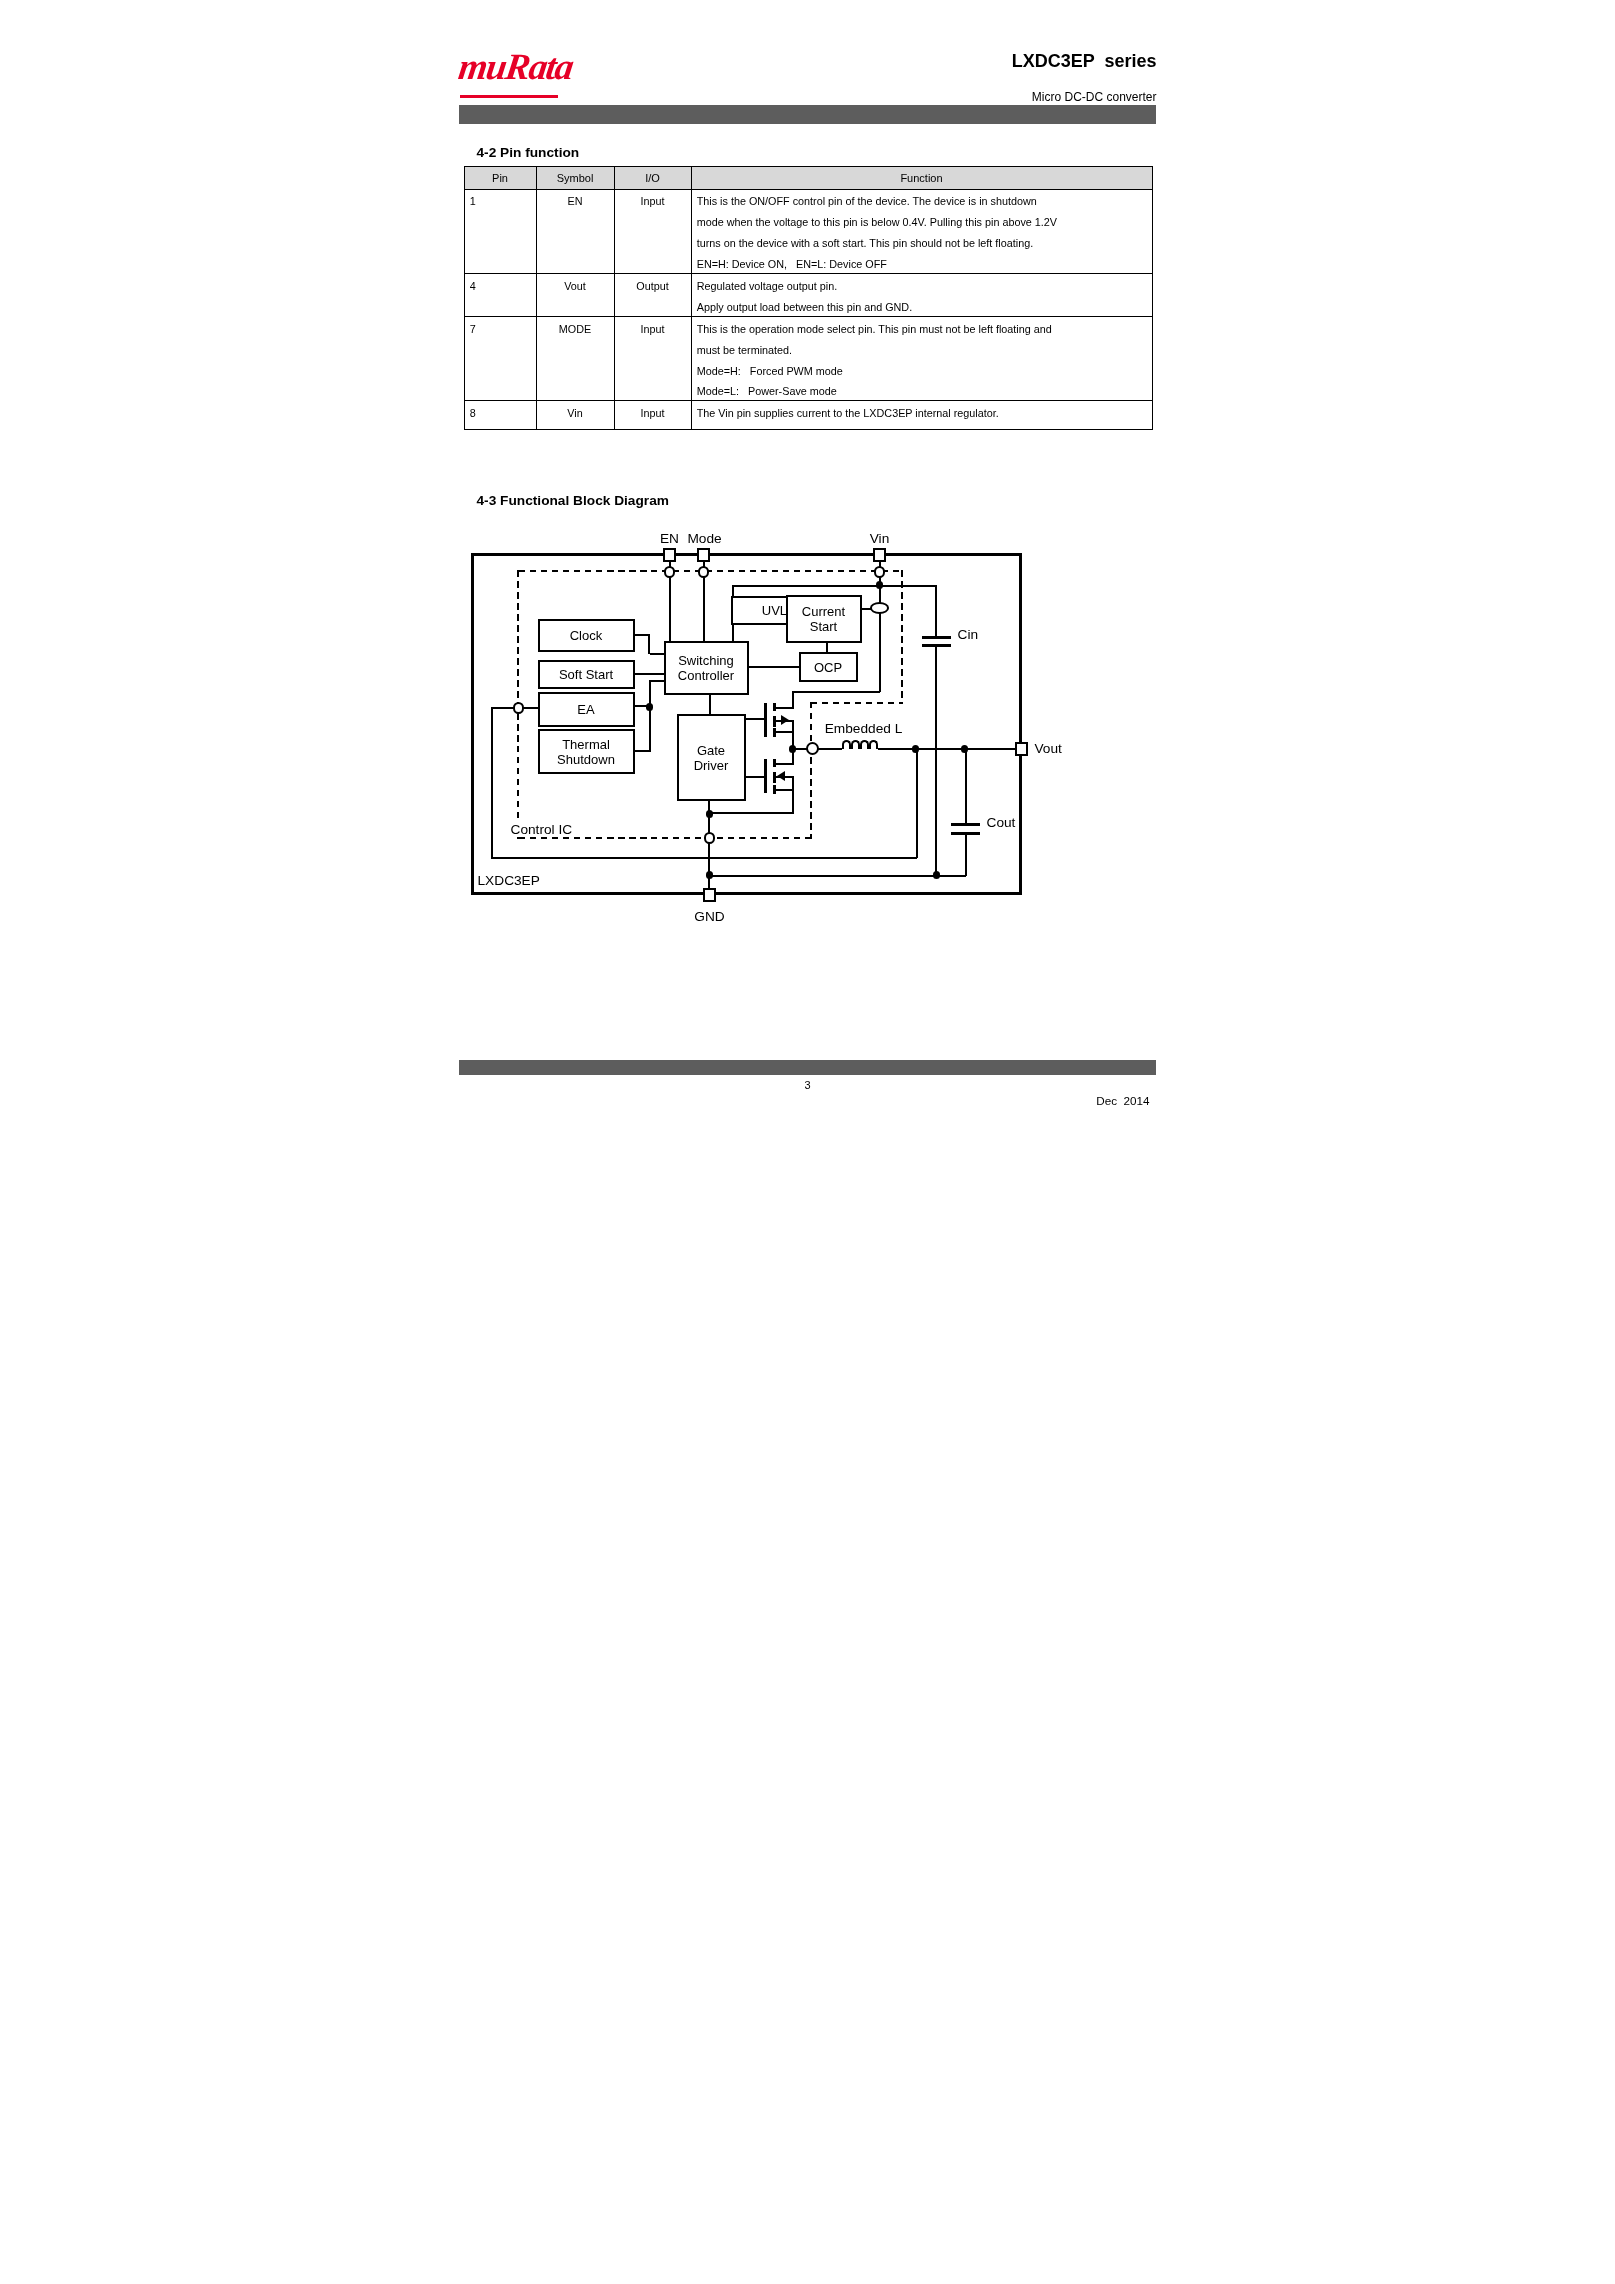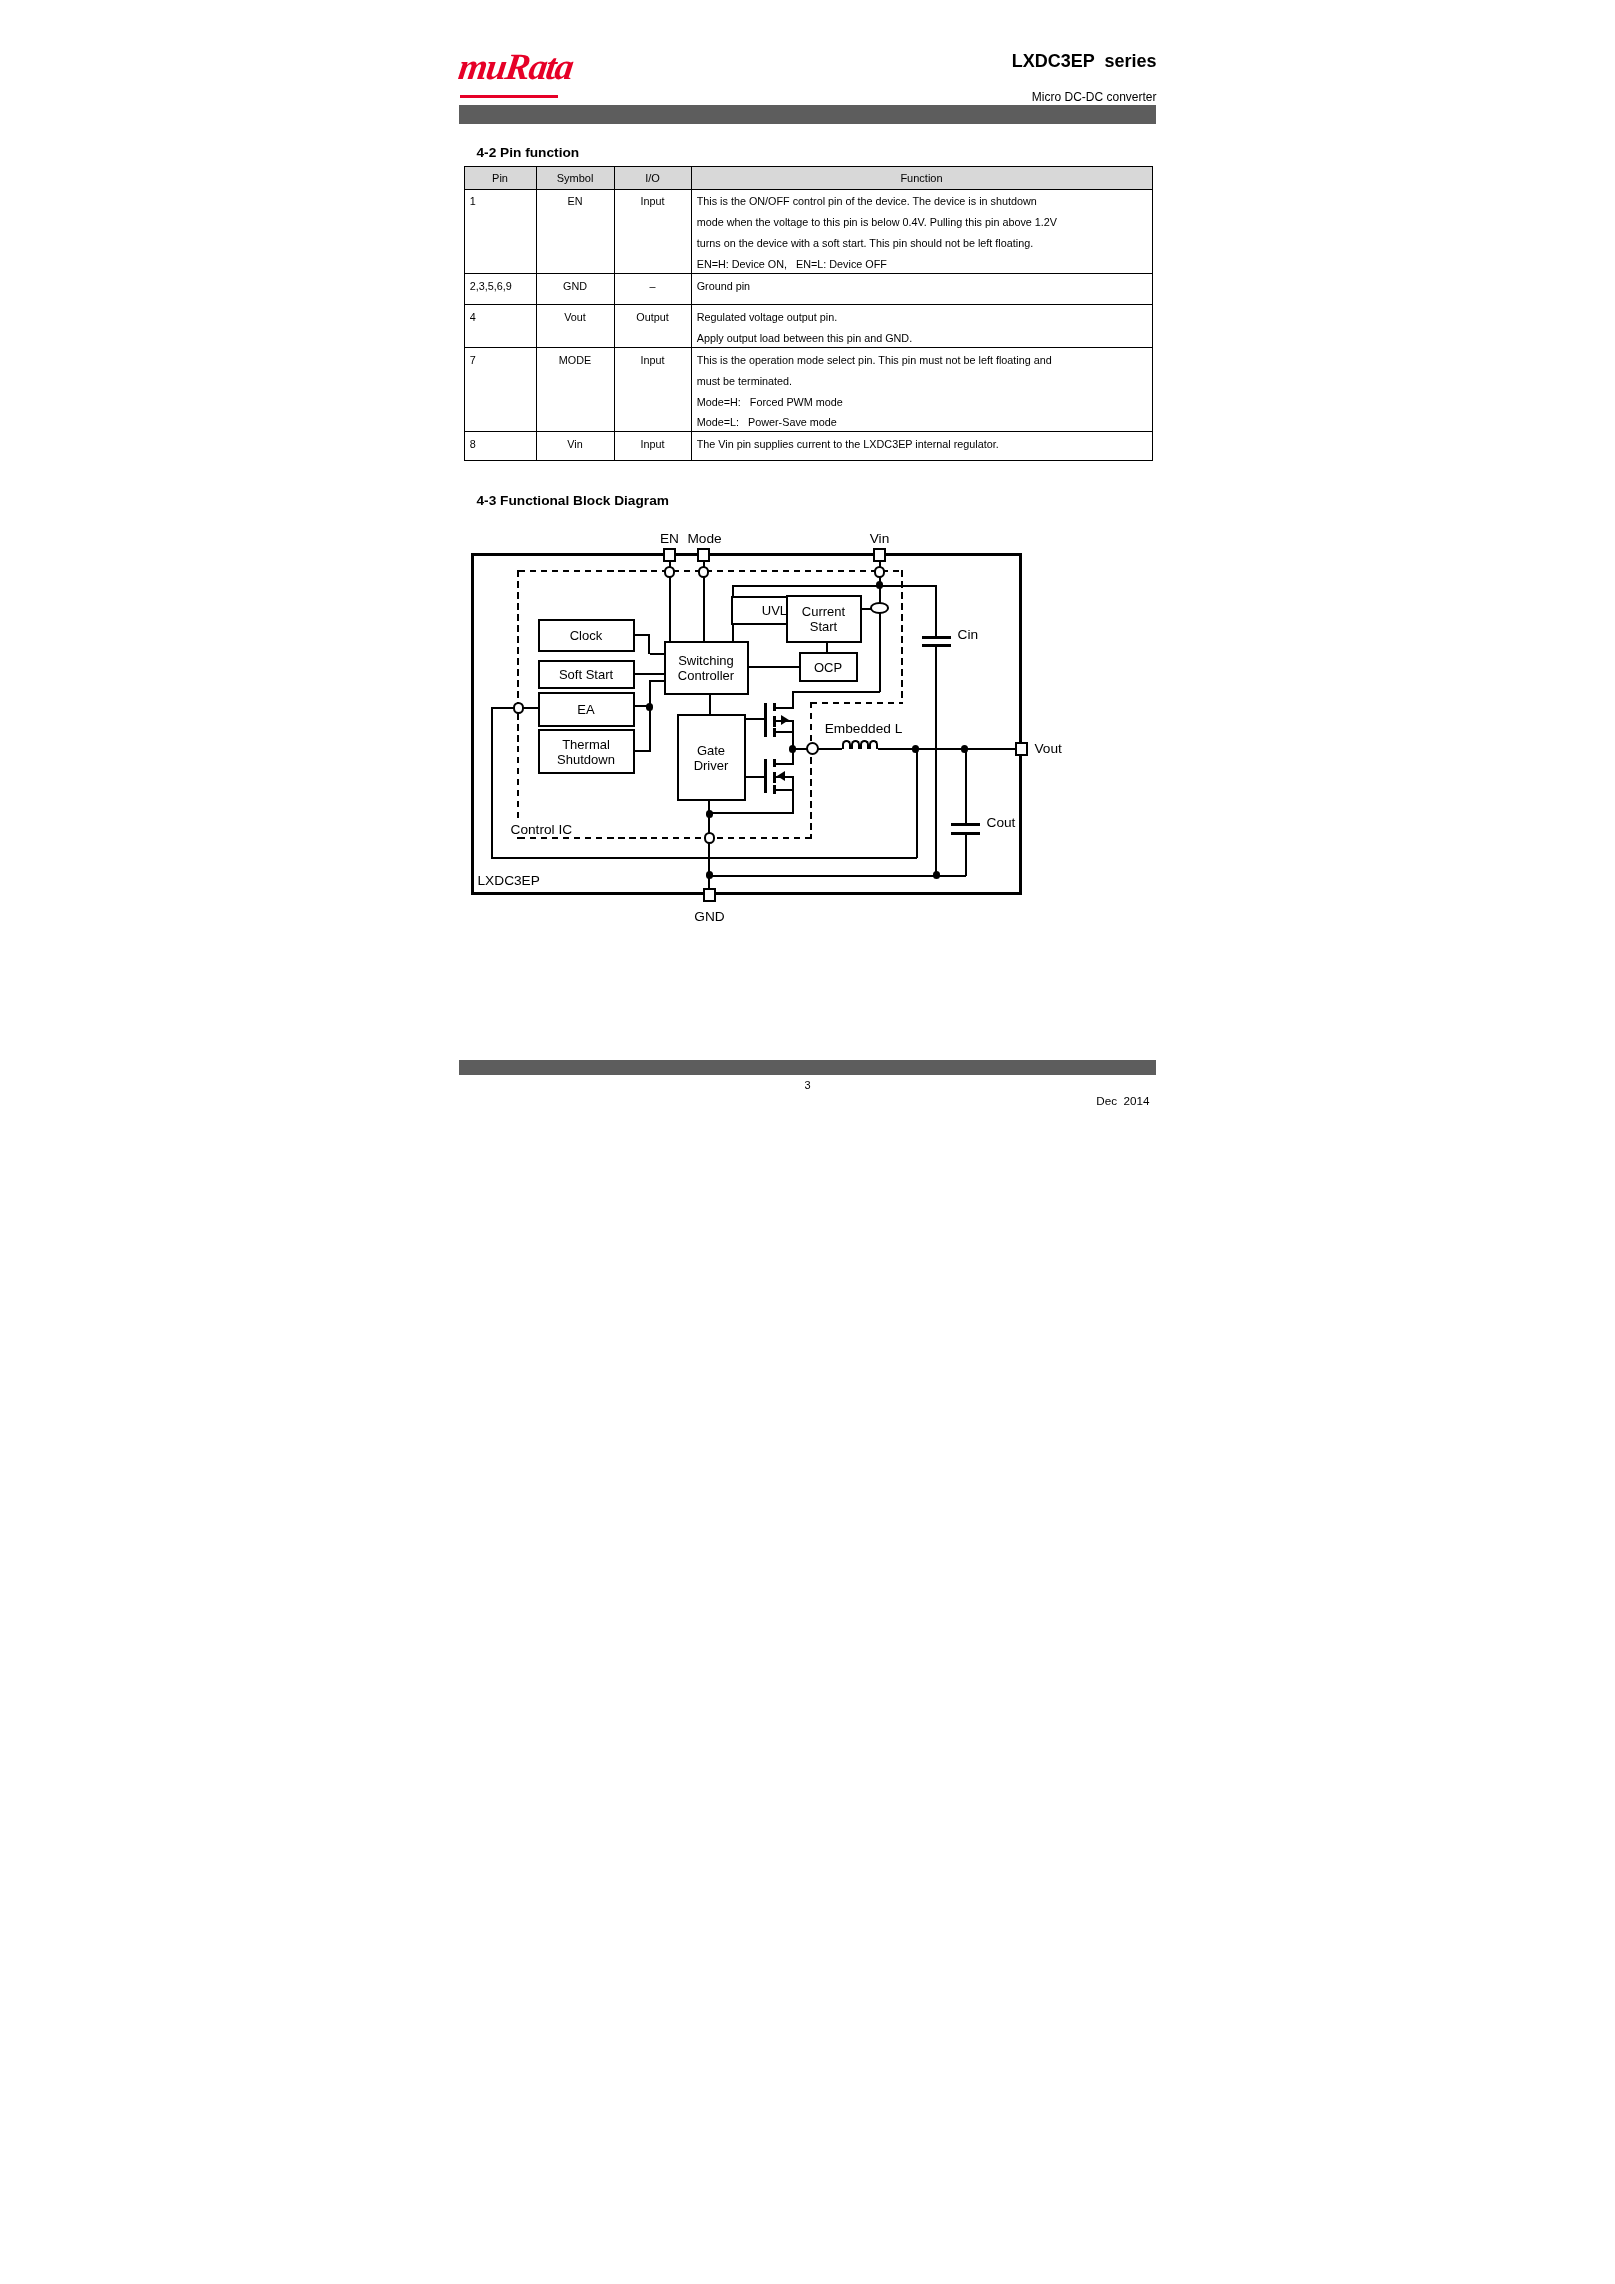--- a/index.html
+++ b/index.html
@@ -97,34 +97,20 @@
           <td class="td-io">
             <div class="cl">Input</div>
           </td>
           <td class="td-fn">
             <div class="cl">This is the ON/OFF control pin of the device. The device is in shutdown</div>
             <div class="cl">mode when the voltage to this pin is below 0.4V. Pulling this pin above 1.2V</div>
             <div class="cl">turns on the device with a soft start. This pin should not be left floating.</div>
             <div class="cl">EN=H: Device ON,   EN=L: Device OFF</div>
           </td>
         </tr>
-        <tr style="height: 31px;">
-          <td class="td-pin">
-            <div class="cl">2,3,5,6,9</div>
-          </td>
-          <td class="td-sym">
-            <div class="cl">GND</div>
-          </td>
-          <td class="td-io">
-            <div class="cl">–</div>
-          </td>
-          <td class="td-fn">
-            <div class="cl">Ground pin</div>
-          </td>
-        </tr>
         <tr style="height: 38px;">
           <td class="td-pin">
             <div class="cl">4</div>
           </td>
           <td class="td-sym">
             <div class="cl">Vout</div>
           </td>
           <td class="td-io">
             <div class="cl">Output</div>
           </td>

